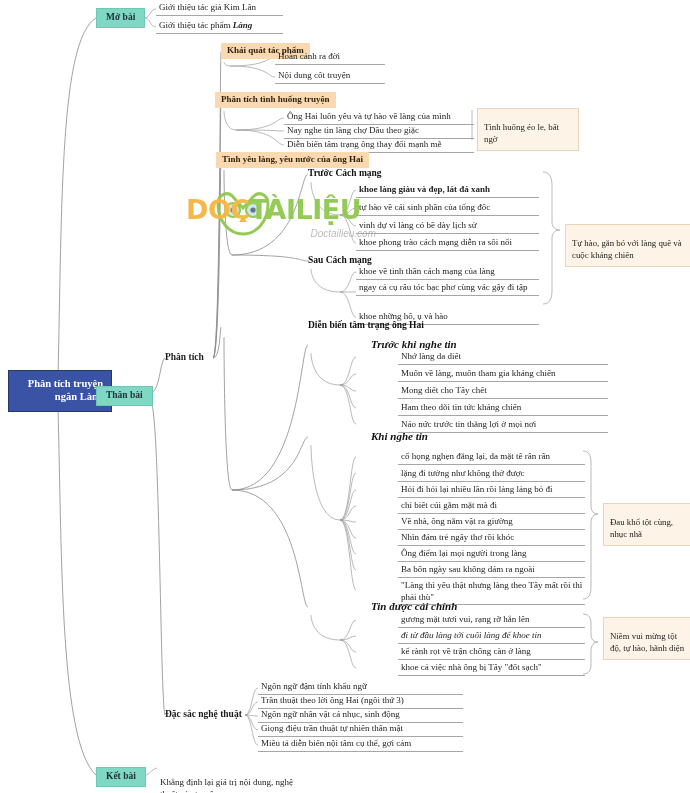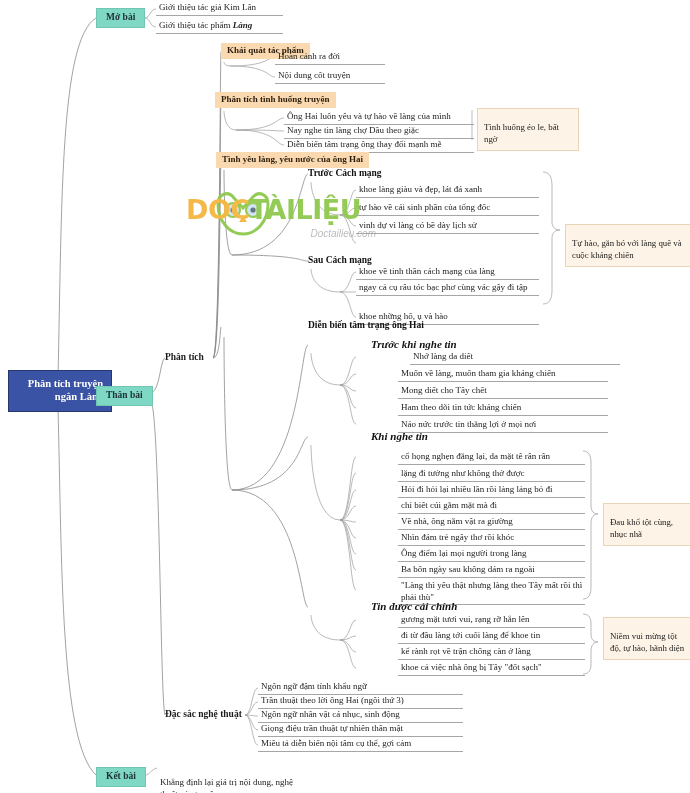--- a/index.html
+++ b/index.html
@@ -260,52 +260,53 @@
 
   <div class="node hdr" style="left:215px;top:92px;">Phân tích tình huống truyện</div>
   <div class="node leaf" style="left:284px;top:111px;width:185px;">Ông Hai luôn yêu và tự hào về làng của mình</div>
   <div class="node leaf" style="left:284px;top:125px;width:185px;">Nay nghe tin làng chợ Dầu theo giặc</div>
   <div class="node leaf" style="left:284px;top:139px;width:185px;">Diễn biến tâm trạng ông thay đổi mạnh mẽ</div>
   <div class="node callout" style="left:477px;top:108px;width:88px;">Tình huống éo le, bất ngờ</div>
 
   <div class="node hdr" style="left:216px;top:152px;">Tình yêu làng, yêu nước của ông Hai</div>
 
   <div class="node sub" style="left:308px;top:168px;">Trước Cách mạng</div>
-  <div class="node leaf" style="left:356px;top:184px;width:178px;">khoe làng giàu và đẹp, lát đá xanh</div>
+  <div class="node leaf" style="left:356px;top:184px;width:178px;font-weight:bold;">khoe làng giàu và đẹp, lát đá xanh</div>
   <div class="node leaf" style="left:356px;top:202px;width:178px;">tự hào về cái sinh phần của tổng đốc</div>
   <div class="node leaf" style="left:356px;top:220px;width:178px;">vinh dự vì làng có bề dày lịch sử</div>
+  <div class="node leaf" style="left:356px;top:237px;width:178px;">khoe phong trào cách mạng diễn ra sôi nổi</div>
 
   <div class="node sub" style="left:308px;top:255px;">Sau Cách mạng</div>
   <div class="node leaf" style="left:356px;top:266px;width:178px;">khoe về tinh thần cách mạng của làng</div>
   <div class="node leaf wrap" style="left:356px;top:282px;width:178px;">ngay cả cụ râu tóc bạc phơ cùng vác gậy đi tập</div>
   <div class="node leaf" style="left:356px;top:311px;width:178px;">khoe những hố, ụ và hào</div>
 
   <div class="node callout" style="left:565px;top:224px;width:118px;">Tự hào, gắn bó với làng quê và cuộc kháng chiến</div>
 
   <div class="node sub" style="left:308px;top:320px;">Diễn biến tâm trạng ông Hai</div>
 
   <div class="node sub-i" style="left:371px;top:339px;">Trước khi nghe tin</div>
-  <div class="node leaf" style="left:410px;top:351px;width:205px;">Nhớ làng da diết</div>
+  <div class="node leaf" style="left:398px;top:351px;width:205px;">Nhớ làng da diết</div>
   <div class="node leaf" style="left:398px;top:368px;width:205px;">Muốn về làng, muốn tham gia kháng chiến</div>
   <div class="node leaf" style="left:398px;top:385px;width:205px;">Mong diết cho Tây chết</div>
   <div class="node leaf" style="left:398px;top:402px;width:205px;">Ham theo dõi tin tức kháng chiến</div>
   <div class="node leaf" style="left:398px;top:419px;width:205px;">Náo nức trước tin thắng lợi ở mọi nơi</div>
 
   <div class="node sub-i" style="left:371px;top:431px;">Khi nghe tin</div>
   <div class="node leaf" style="left:398px;top:451px;width:182px;">cổ họng nghẹn đắng lại, da mặt tê rân rân</div>
   <div class="node leaf" style="left:398px;top:468px;width:182px;">lặng đi tưởng như không thở được</div>
   <div class="node leaf" style="left:398px;top:484px;width:182px;">Hỏi đi hỏi lại nhiều lần rồi lảng lảng bỏ đi</div>
   <div class="node leaf" style="left:398px;top:500px;width:182px;">chỉ biết cúi gằm mặt mà đi</div>
   <div class="node leaf" style="left:398px;top:516px;width:182px;">Về nhà, ông nằm vật ra giường</div>
   <div class="node leaf" style="left:398px;top:532px;width:182px;">Nhìn đám trẻ ngây thơ rồi khóc</div>
   <div class="node leaf" style="left:398px;top:548px;width:182px;">Ông điểm lại mọi người trong làng</div>
   <div class="node leaf" style="left:398px;top:564px;width:182px;">Ba bốn ngày sau không dám ra ngoài</div>
   <div class="node leaf wrap" style="left:398px;top:580px;width:182px;">"Làng thì yêu thật nhưng làng theo Tây mất rồi thì phải thù"</div>
   <div class="node callout" style="left:603px;top:503px;width:80px;">Đau khổ tột cùng, nhục nhã</div>
 
   <div class="node sub-i" style="left:371px;top:601px;">Tin được cải chính</div>
   <div class="node leaf" style="left:398px;top:614px;width:182px;">gương mặt tươi vui, rạng rỡ hẳn lên</div>
-  <div class="node leaf" style="left:398px;top:630px;width:182px;">đi từ đầu làng tới cuối làng để khoe tin</div>
+  <div class="node leaf" style="left:398px;top:630px;width:182px;font-style:italic;">đi từ đầu làng tới cuối làng để khoe tin</div>
   <div class="node leaf" style="left:398px;top:646px;width:182px;">kể rành rọt về trận chống càn ở làng</div>
   <div class="node leaf" style="left:398px;top:662px;width:182px;">khoe cả việc nhà ông bị Tây "đốt sạch"</div>
   <div class="node callout" style="left:603px;top:617px;width:80px;">Niềm vui mừng tột độ, tự hào, hãnh diện</div>
 
 </div>
 
 </body></html>

